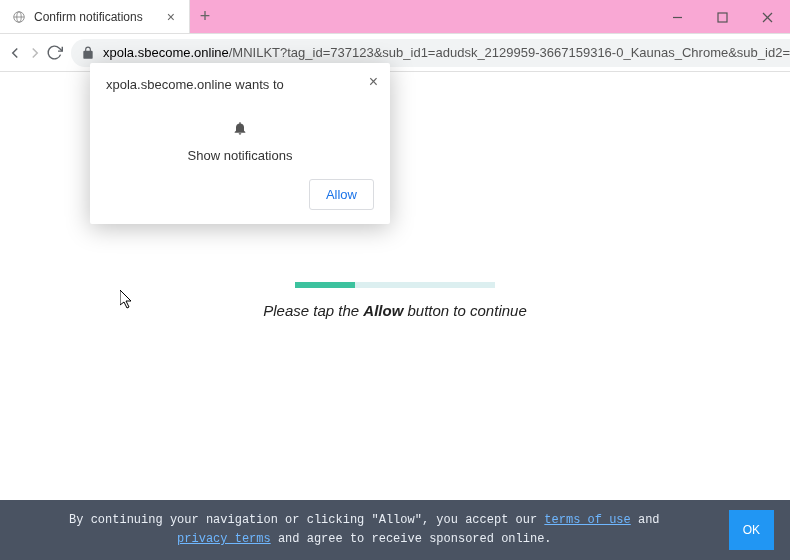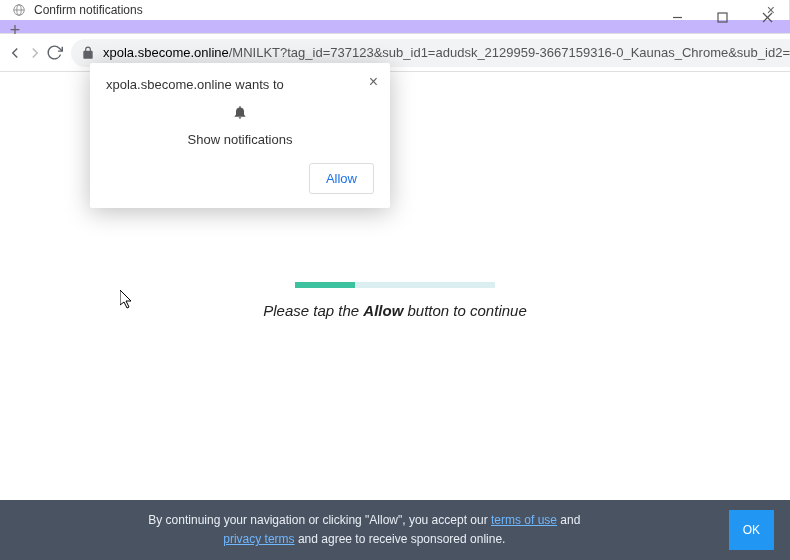--- a/index.html
+++ b/index.html
@@ -4,21 +4,21 @@
   <style>
     * { margin: 0; padding: 0; box-sizing: border-box; }
     body { font-family: "Segoe UI", Arial, sans-serif; width: 790px; height: 560px; overflow: hidden; background: #fff; position: relative; }
     
     
     .watermark { position: absolute; top: 0; left: 0; right: 0; bottom: 0; display: flex; align-items: center; justify-content: center; pointer-events: none; z-index: 0; }
     .watermark-inner { font-size: 140px; font-weight: bold; color: rgba(200,200,200,0.15); letter-spacing: -10px; font-style: italic; position: relative; }
     .watermark-sub { position: absolute; font-size: 60px; color: rgba(230,100,40,0.1); letter-spacing: 2px; bottom: -30px; right: 40px; font-style: italic; }
     
     
-    .titlebar { height: 34px; background: #c4b5fd; display: flex; align-items: stretch; border-bottom: 1px solid #e0e0e0; position: relative; z-index: 2; flex-direction: column; }
+    .titlebar { height: 34px; background: #f9a8d4; display: flex; align-items: stretch; border-bottom: 1px solid #e0e0e0; position: relative; z-index: 2; }
     .tab { display: flex; align-items: center; background: #fff; padding: 0 10px 0 12px; border-right: 1px solid #e0e0e0; min-width: 190px; gap: 8px; font-size: 12px; color: #333; }
     .tab-favicon { width: 14px; height: 14px; }
     .tab-title { flex: 1; white-space: nowrap; overflow: hidden; }
     .tab-close { cursor: pointer; color: #666; font-size: 14px; padding: 2px 4px; }
     .new-tab { width: 30px; display: flex; align-items: center; justify-content: center; color: #666; font-size: 18px; cursor: pointer; }
     .window-controls { position: absolute; right: 0; top: 0; display: flex; height: 34px; }
     .win-btn { width: 45px; display: flex; align-items: center; justify-content: center; cursor: pointer; }
     .win-btn svg { stroke: #555; }
 
     
@@ -34,30 +34,30 @@
     .content { position: absolute; top: 72px; left: 0; right: 0; bottom: 0; background: #fff; z-index: 1;}
     .center-area { position: absolute; top: 210px; left: 0; right: 0; text-align: center; font-style: italic; }
     .progress { width: 200px; height: 6px; background: #dceff0; margin: 0 auto 14px; position: relative; }
     .progress-fill { position: absolute; left: 0; top: 0; bottom: 0; width: 30%; background: #3cc29e; }
     .tap-text { font-size: 15px; color: #222; font-family: Verdana, sans-serif; }
     .tap-text b { font-weight: bold; }
 
     
     .notif-dialog { position: absolute; top: 63px; left: 90px; width: 300px; background: #fff; box-shadow: 0 4px 24px rgba(0,0,0,0.25); border-radius: 2px; padding: 14px 16px 14px; z-index: 5; }
     .notif-close { position: absolute; top: 10px; right: 12px; cursor: pointer; color: #666; font-size: 16px; }
-    .notif-title { font-size: 13px; color: #333; margin-bottom: 12px; }
+    .notif-title { font-size: 13px; color: #333; margin-bottom: 28px; }
     .notif-row { display: flex; align-items: center; gap: 12px; margin-bottom: 16px; font-size: 13px; color: #333; flex-direction: column; }
     .bell-icon { color: #555; }
     .notif-buttons { display: flex; justify-content: flex-end; gap: 10px; }
     .notif-btn { border: 1px solid #dadce0; background: #fff; padding: 7px 16px; font-size: 13px; cursor: pointer; border-radius: 3px; color: #555; }
     .notif-btn.allow { color: #1a73e8; }
 
     
     .cookie-bar { position: absolute; bottom: 0; left: 0; right: 0; background: #4a5362; color: #e9eef5; font-size: 12px; padding: 10px 16px; display: flex; align-items: center; z-index: 3; line-height: 1.6;}
-    .cookie-text { flex: 1; text-align: center; }
+    .cookie-text { flex: 1; text-align: center; font-family: Liberation Mono, monospace; }
     .cookie-text a { color: #6fb7ff; text-decoration: underline; cursor: pointer; }
     .ok-btn { background: #2196f3; color: #fff; border: none; padding: 13px 14px; font-size: 12px; cursor: pointer; margin-left: 16px; }
 
     .cursor { position: absolute; top: 290px; left: 120px; z-index: 6; pointer-events:none;}
   </style>
 </head>
 <body>
 
 <div class="watermark">
   <div class="watermark-inner">PC<span class="watermark-sub">risk.com</span></div>

